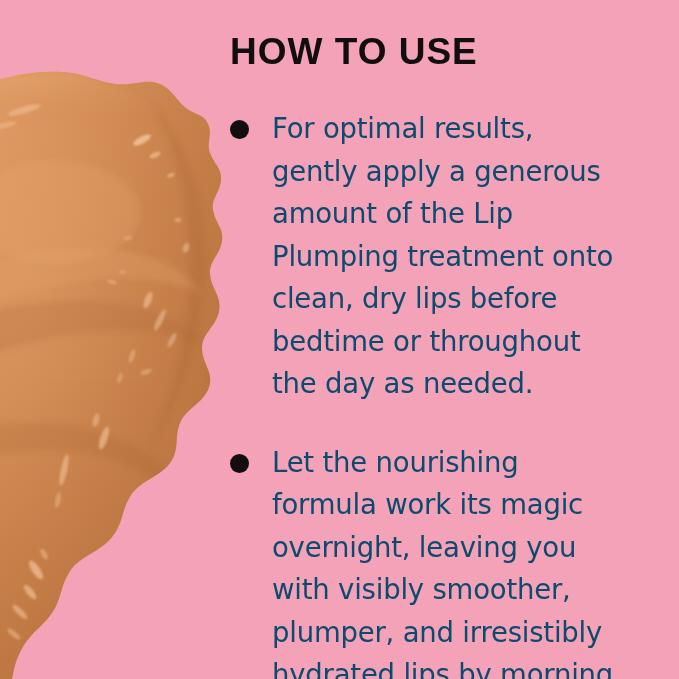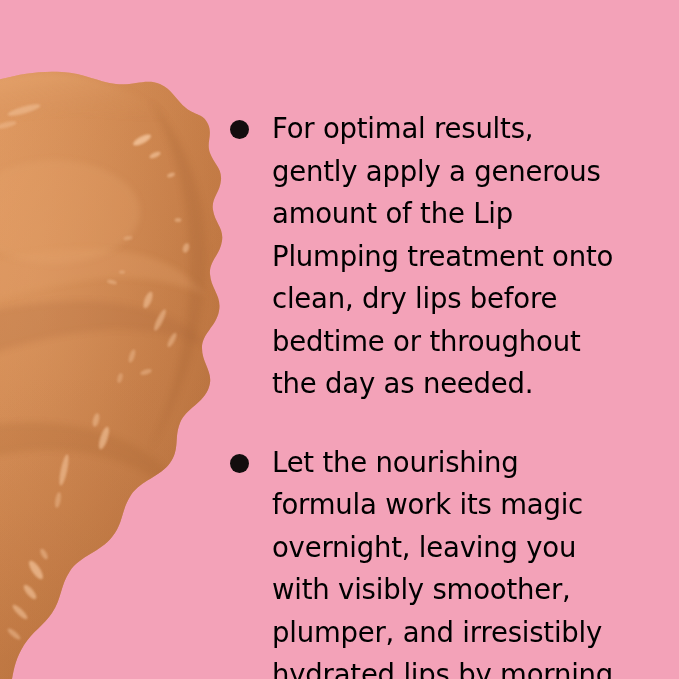--- a/index.html
+++ b/index.html
@@ -83,21 +83,21 @@
     background: #120d0e;
   }
 
   .bullet-text {
     display: block;
     font-family: "DejaVu Sans", sans-serif;
     font-size: 27.5px;
     font-weight: 400;
     line-height: 42.5px;
     letter-spacing: -0.2px;
-    color: #000000;
+    color: #0c4a6e;
     white-space: pre-line;
   }
 </style>
 </head>
 <body>
 
 <div id="canvas">
 
   <div id="swatch-layer">
     <svg width="679" height="679" viewBox="0 0 679 679" xmlns="http://www.w3.org/2000/svg">
@@ -209,20 +209,21 @@
           <ellipse cx="20" cy="612" rx="3" ry="10" transform="rotate(-46 20 612)" opacity="0.6" filter="url(#tinyBlur)"></ellipse>
           <ellipse cx="14" cy="634" rx="2.6" ry="8" transform="rotate(-50 14 634)" opacity="0.5" filter="url(#tinyBlur)"></ellipse>
           <ellipse cx="44" cy="554" rx="2.6" ry="6" transform="rotate(-30 44 554)" opacity="0.5" filter="url(#tinyBlur)"></ellipse>
         </g>
       </g>
     </svg>
   </div>
 
   <div id="content">
 
+    <h1 id="page-title">HOW TO USE</h1>
 
     <ul id="bullet-list">
 
       <li class="bullet-item">
         <span class="bullet-dot"></span>
         <span class="bullet-text">For optimal results,
 gently apply a generous
 amount of the Lip
 Plumping treatment onto
 clean, dry lips before

